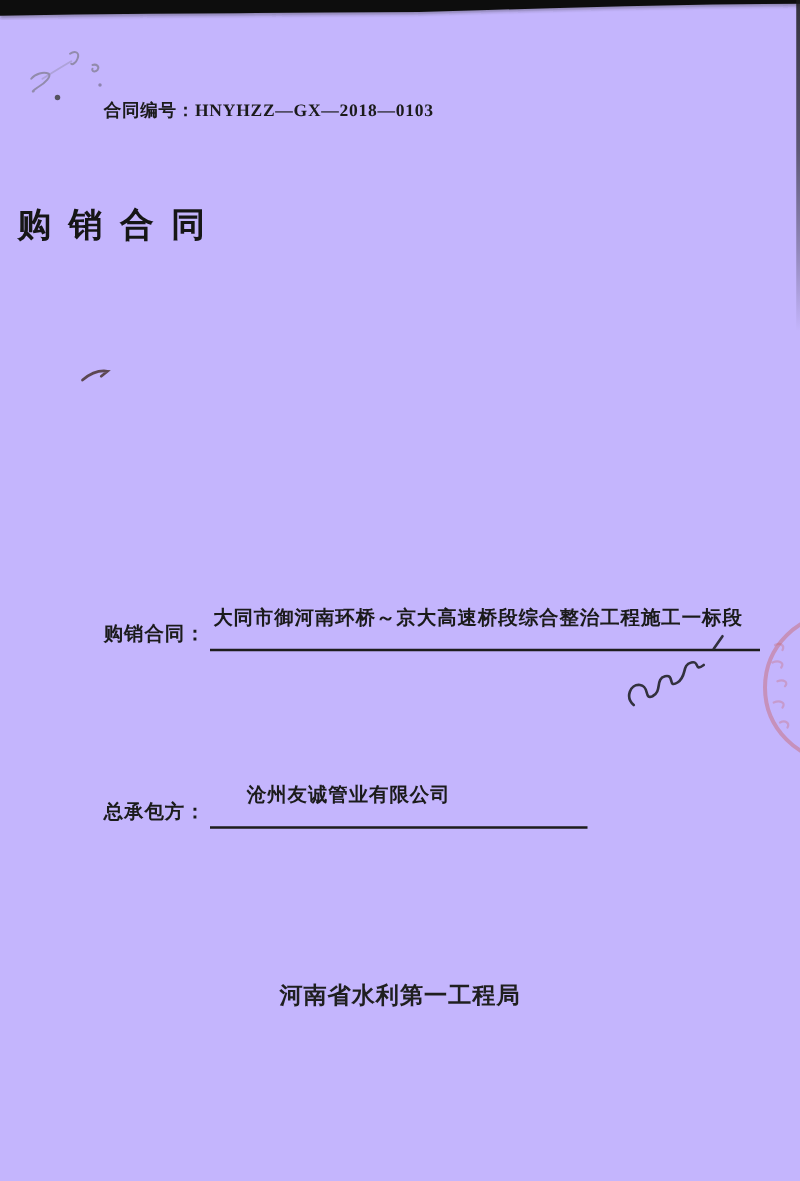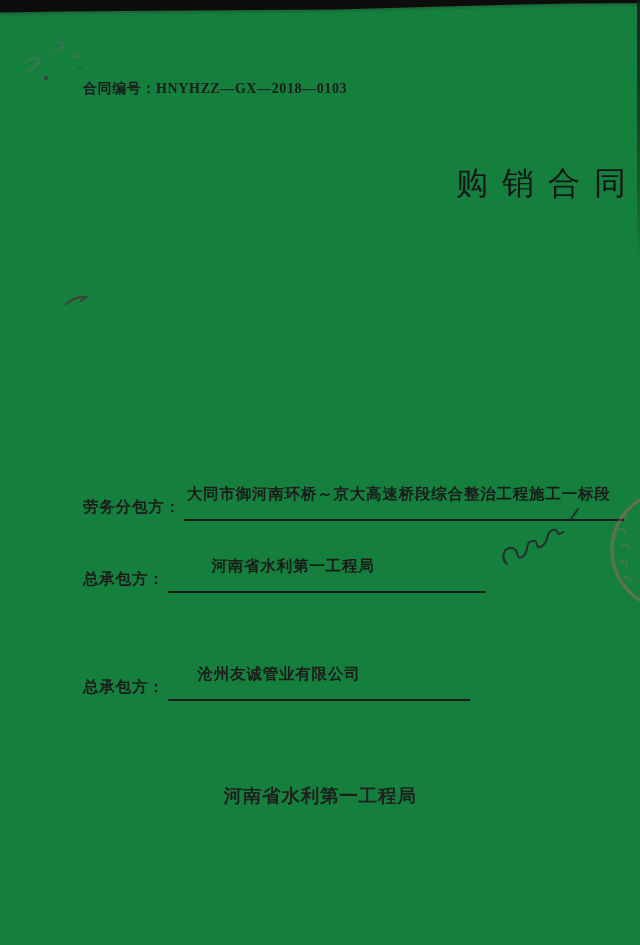--- a/index.html
+++ b/index.html
@@ -1,20 +1,20 @@
 <!DOCTYPE html>
 <html><head>
 <meta charset="utf-8">
 <style>
   html,body{margin:0;padding:0;background:#e8e8e8;}
   .page{
     position:relative;
     width:640px;height:945px;
     margin:0 auto;
-    background:#15803d;
+    background:#c4b5fd;
     overflow:hidden;
     font-family:"Liberation Serif","DejaVu Serif",serif;
     color:#1b1b1b;
   }
   
   .scan-band{position:absolute;left:0;top:0;width:640px;height:18px;}
   
   .edge-line{
     position:absolute;right:0;top:0;width:3px;height:265px;
     background:linear-gradient(to bottom,
@@ -23,22 +23,22 @@
       rgba(25,25,25,.3) 75%,
       rgba(25,25,25,0) 100%);
   }
   .contract-no{
     position:absolute;left:83px;top:80px;
     font-size:14px;font-weight:bold;letter-spacing:.6px;
     white-space:nowrap;
   }
   .doc-title{
     position:absolute;left:0;right:0;top:162px;
-    text-align:right;
-    font-size:32px;font-weight:400;
+    text-align:left;
+    font-size:27px;font-weight:700;
     letter-spacing:14px;text-indent:14px;
     color:#161616;
     white-space:nowrap;
   }
   .field{
     position:absolute;left:83px;
     font-size:15.5px;font-weight:bold;letter-spacing:.8px;
     white-space:nowrap;
   }
   .field .flabel{display:inline-block;vertical-align:bottom;padding-bottom:3px;}
@@ -48,21 +48,21 @@
     padding-bottom:14px;margin-left:3px;
   }
   .field .fvalue{display:inline-block;}
   .f1{top:484px;}
   .f1 .fline{width:440px;}
   .f1 .fvalue{padding-left:3px;}
   .f2{top:556px;}
   .f2 .fline{width:318px;}
   .f2 .fvalue{padding-left:44px;}
   .f3{top:626px;}
-  .f3 .fline{width:302px;margin-top:38px;}
+  .f3 .fline{width:302px;}
   .f3 .fvalue{padding-left:30px;}
   .footer-org{
     position:absolute;left:0;right:0;top:783px;
     text-align:center;
     font-size:18.5px;font-weight:bold;letter-spacing:.8px;
     color:#1f1f1f;
   }
   .svg-abs{position:absolute;}
 </style>
 </head>
@@ -99,26 +99,23 @@
     <span>合同编号：</span><span>HNYHZZ—GX—2018—0103</span>
   </div>
 
   <div class="doc-title">购销合同</div>
 
   <svg class="svg-abs" style="left:60px;top:288px;" width="40" height="26" viewBox="0 0 40 26">
     <path d="M6 16 C 12 11 19 8 26 9 L 21 13" fill="none" stroke="#4a3434" stroke-width="2.2" stroke-linecap="round" opacity="0.85"></path>
   </svg>
 
   <div class="field f1">
-    <span class="flabel">劳务分包方：</span><span class="fline"><span class="fvalue">大同市御河南环桥～京大高速桥段综合整治工程施工一标段</span></span>
+    <span class="flabel">购销合同：</span><span class="fline"><span class="fvalue">大同市御河南环桥～京大高速桥段综合整治工程施工一标段</span></span>
   </div>
 
-  <div class="field f2">
-    <span class="flabel">总承包方：</span><span class="fline"><span class="fvalue">河南省水利第一工程局</span></span>
-  </div>
 
   <div class="field f3">
     <span class="flabel">总承包方：</span><span class="fline"><span class="fvalue">沧州友诚管业有限公司</span></span>
   </div>
 
   <svg class="svg-abs" style="left:495px;top:502px;" width="95" height="72" viewBox="0 0 95 72">
     <g fill="none" stroke="#26262e" stroke-width="2.1" stroke-linecap="round" stroke-linejoin="round" opacity="0.92">
       <path d="M12 62 C 5 56 9 45 17 46 C 25 47 20 58 27 55 C 35 51 29 41 37 39 C 45 37 39 49 47 44 C 55 39 50 30 58 28 C 65 26 60 36 68 30"></path>
       <path d="M76 17 L 83 7"></path>
     </g>

